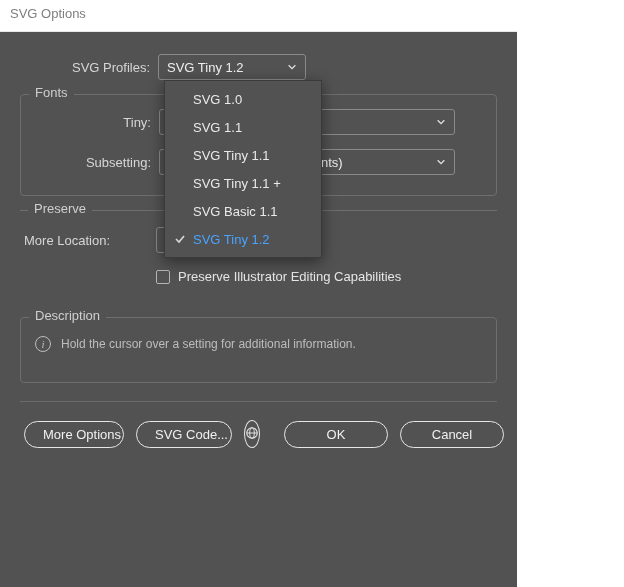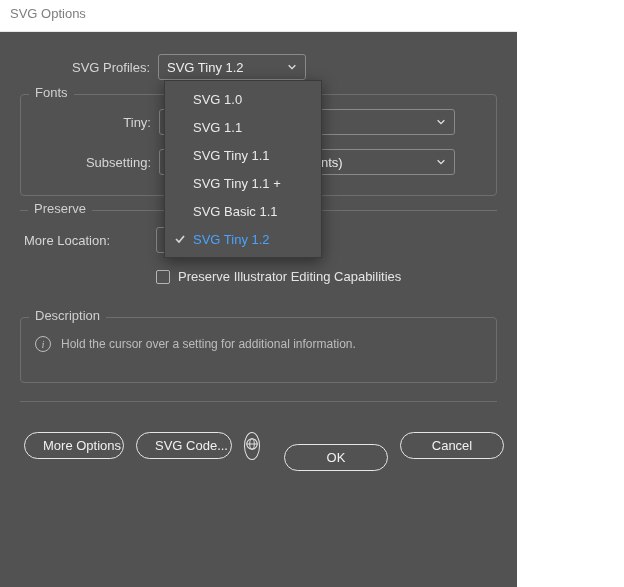--- a/index.html
+++ b/index.html
@@ -255,21 +255,21 @@
       <div class="icon-btn">
         <span>
           <svg width="14" height="14" viewBox="0 0 16 16">
             <circle cx="8" cy="8" r="6" fill="none" stroke="#e6e6e6" stroke-width="1.3"></circle>
             <ellipse cx="8" cy="8" rx="2.6" ry="6" fill="none" stroke="#e6e6e6" stroke-width="1.1"></ellipse>
             <line x1="2" y1="8" x2="14" y2="8" stroke="#e6e6e6" stroke-width="1.1"></line>
           </svg>
         </span>
       </div>
       <div class="spacer"></div>
-      <div class="btn" style="min-width:104px;margin-top:24px;">OK</div>
+      <div class="btn" style="min-width:104px;">OK</div>
       <div class="btn" style="min-width:104px;">Cancel</div>
     </div>
 
     <div class="dropdown">
       <div class="item">
         <span class="check"></span>
         <span>SVG 1.0</span>
       </div>
       <div class="item">
         <span class="check"></span>

